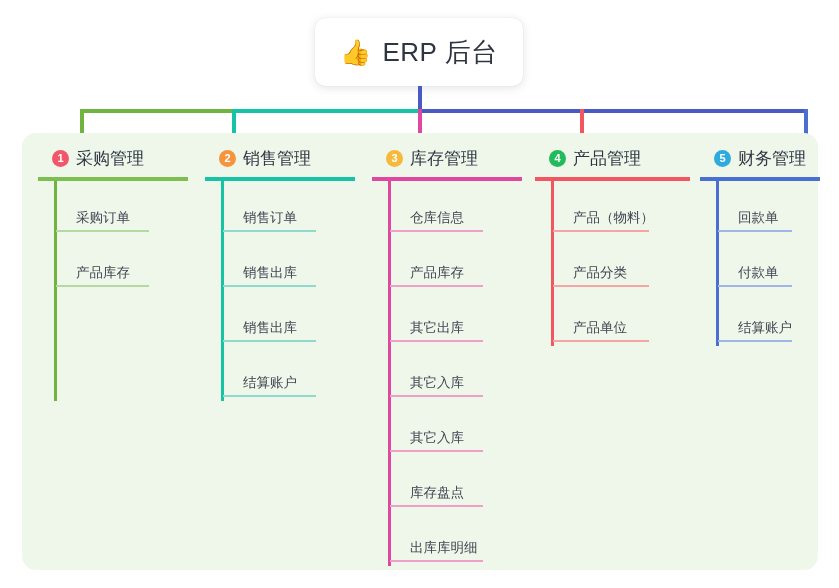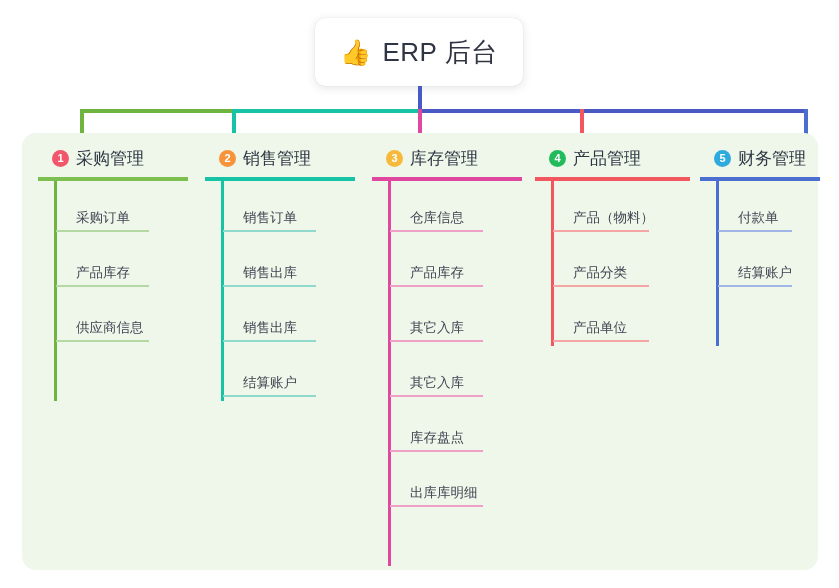--- a/index.html
+++ b/index.html
@@ -177,24 +177,20 @@
         <div class="items">
           <div class="spine" style="background: rgb(111, 180, 63); height: 220px;"></div>
           <div class="item">
             <span class="item-label">采购订单</span>
             <div class="item-rule" style="background: rgb(181, 217, 162); width: 93px;"></div>
           </div>
           <div class="item">
             <span class="item-label">产品库存</span>
             <div class="item-rule" style="background: rgb(181, 217, 162); width: 93px;"></div>
           </div>
-          <div class="item">
-            <span class="item-label">供应商信息</span>
-            <div class="item-rule" style="background: rgb(181, 217, 162); width: 93px;"></div>
-          </div>
         </div>
       </div>
       <div class="col" style="left: 205px; width: 150px;">
         <div class="col-head">
           <span class="badge" style="background: rgb(246, 148, 60);">2</span>
           <span class="col-title">销售管理</span>
         </div>
         <div class="col-rule" style="background: rgb(23, 195, 165); width: 150px;"></div>
         <div class="items">
           <div class="spine" style="background: rgb(23, 195, 165); height: 220px;"></div>
@@ -226,20 +222,24 @@
           <div class="spine" style="background: rgb(224, 71, 158); height: 385px;"></div>
           <div class="item">
             <span class="item-label">仓库信息</span>
             <div class="item-rule" style="background: rgb(238, 160, 200); width: 93px;"></div>
           </div>
           <div class="item">
             <span class="item-label">产品库存</span>
             <div class="item-rule" style="background: rgb(238, 160, 200); width: 93px;"></div>
           </div>
           <div class="item">
+            <span class="item-label">其它出库</span>
+            <div class="item-rule" style="background: rgb(238, 160, 200); width: 93px;"></div>
+          </div>
+          <div class="item">
             <span class="item-label">其它入库</span>
             <div class="item-rule" style="background: rgb(238, 160, 200); width: 93px;"></div>
           </div>
           <div class="item">
             <span class="item-label">其它入库</span>
             <div class="item-rule" style="background: rgb(238, 160, 200); width: 93px;"></div>
           </div>
           <div class="item">
             <span class="item-label">库存盘点</span>
             <div class="item-rule" style="background: rgb(238, 160, 200); width: 93px;"></div>
@@ -274,20 +274,24 @@
       </div>
       <div class="col" style="left: 700px; width: 120px;">
         <div class="col-head">
           <span class="badge" style="background: rgb(46, 170, 220);">5</span>
           <span class="col-title">财务管理</span>
         </div>
         <div class="col-rule" style="background: rgb(74, 111, 208); width: 120px;"></div>
         <div class="items">
           <div class="spine" style="background: rgb(74, 111, 208); height: 165px;"></div>
           <div class="item">
+            <span class="item-label">回款单</span>
+            <div class="item-rule" style="background: rgb(159, 182, 230); width: 74px;"></div>
+          </div>
+          <div class="item">
             <span class="item-label">付款单</span>
             <div class="item-rule" style="background: rgb(159, 182, 230); width: 74px;"></div>
           </div>
           <div class="item">
             <span class="item-label">结算账户</span>
             <div class="item-rule" style="background: rgb(159, 182, 230); width: 74px;"></div>
           </div>
         </div>
       </div>
     </div>

